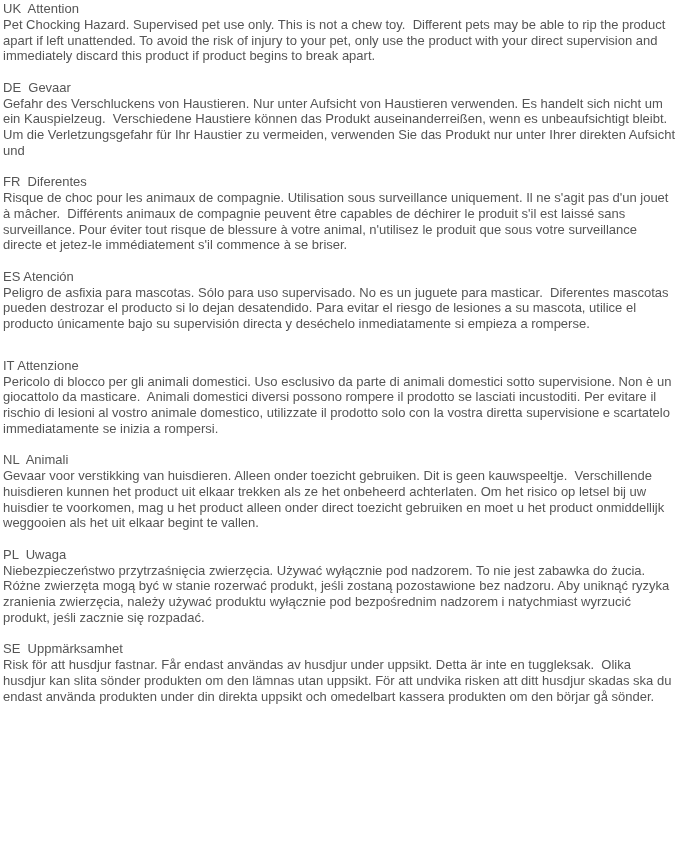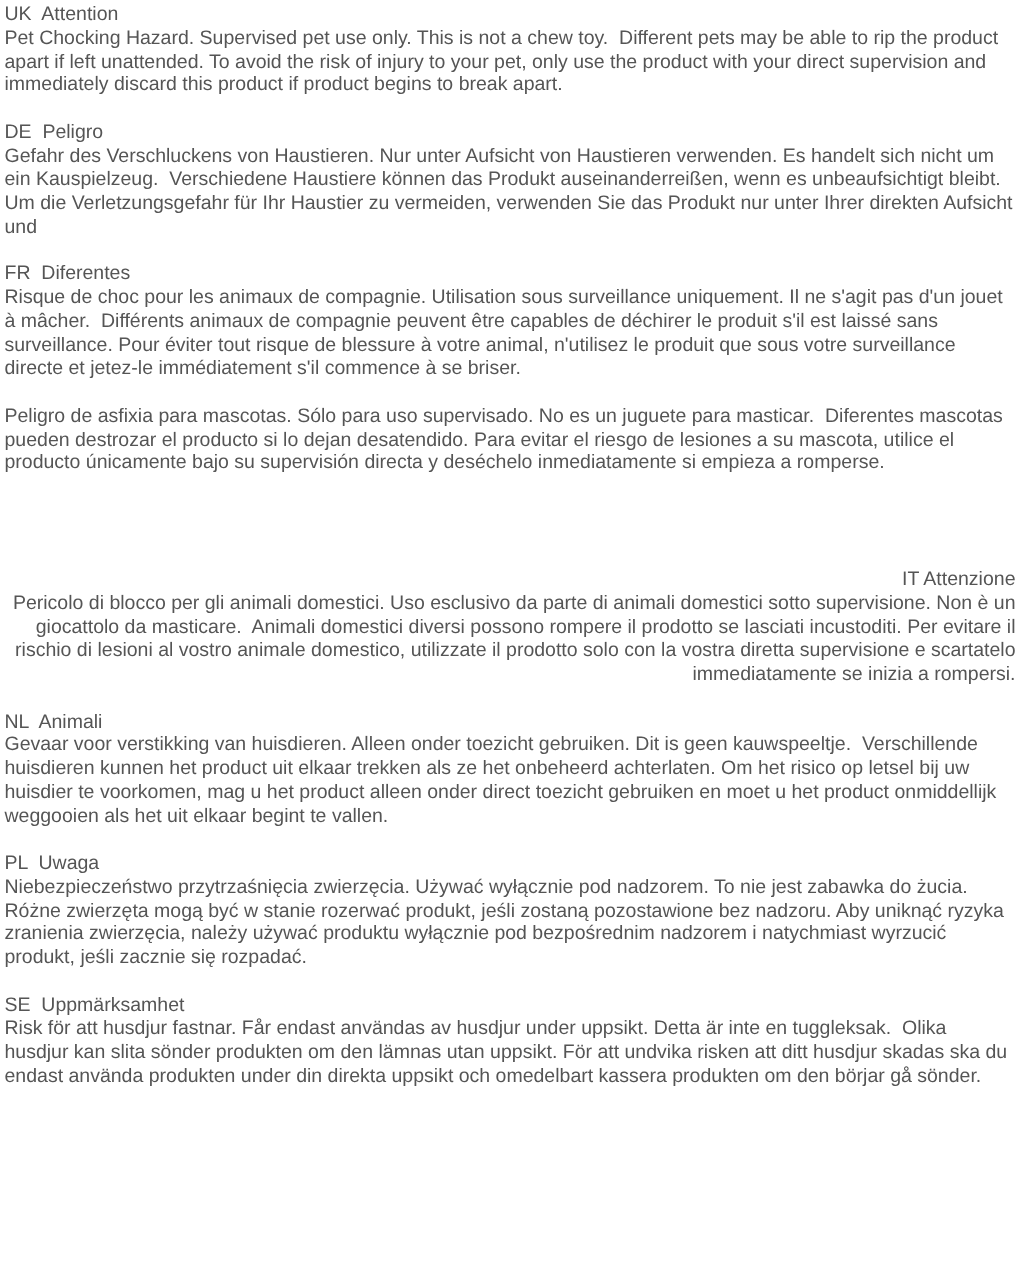--- a/index.html
+++ b/index.html
@@ -19,49 +19,49 @@
     font-family: "Liberation Sans", "DejaVu Sans", sans-serif;
     font-size: 13px;
     line-height: 15.75px;
     color: #555555;
     letter-spacing: 0;
   }
   .section {
     margin: 0 0 15.75px 0;
   }
   .section.gap-large {
-    margin-top: 62px;
-    text-align: right;
+    margin-top: 26px;
   }
   .heading, .body-text {
     white-space: pre-wrap;
     font-weight: 400;
   }
 </style>
 </head>
 <body>
 
 <div class="doc">
 
   <div class="section">
     <div class="heading">UK  Attention</div>
     <div class="body-text">Pet Chocking Hazard. Supervised pet use only. This is not a chew toy.  Different pets may be able to rip the product apart if left unattended. To avoid the risk of injury to your pet, only use the product with your direct supervision and immediately discard this product if product begins to break apart.</div>
   </div>
 
   <div class="section">
-    <div class="heading">DE  Peligro</div>
+    <div class="heading">DE  Gevaar</div>
     <div class="body-text">Gefahr des Verschluckens von Haustieren. Nur unter Aufsicht von Haustieren verwenden. Es handelt sich nicht um ein Kauspielzeug.  Verschiedene Haustiere können das Produkt auseinanderreißen, wenn es unbeaufsichtigt bleibt. Um die Verletzungsgefahr für Ihr Haustier zu vermeiden, verwenden Sie das Produkt nur unter Ihrer direkten Aufsicht und</div>
   </div>
 
   <div class="section">
     <div class="heading">FR  Diferentes</div>
     <div class="body-text">Risque de choc pour les animaux de compagnie. Utilisation sous surveillance uniquement. Il ne s'agit pas d'un jouet à mâcher.  Différents animaux de compagnie peuvent être capables de déchirer le produit s'il est laissé sans surveillance. Pour éviter tout risque de blessure à votre animal, n'utilisez le produit que sous votre surveillance directe et jetez-le immédiatement s'il commence à se briser.</div>
   </div>
 
   <div class="section">
+    <div class="heading">ES Atención</div>
     <div class="body-text">Peligro de asfixia para mascotas. Sólo para uso supervisado. No es un juguete para masticar.  Diferentes mascotas pueden destrozar el producto si lo dejan desatendido. Para evitar el riesgo de lesiones a su mascota, utilice el producto únicamente bajo su supervisión directa y deséchelo inmediatamente si empieza a romperse.</div>
   </div>
 
   <div class="section gap-large">
     <div class="heading">IT Attenzione</div>
     <div class="body-text">Pericolo di blocco per gli animali domestici. Uso esclusivo da parte di animali domestici sotto supervisione. Non è un giocattolo da masticare.  Animali domestici diversi possono rompere il prodotto se lasciati incustoditi. Per evitare il rischio di lesioni al vostro animale domestico, utilizzate il prodotto solo con la vostra diretta supervisione e scartatelo immediatamente se inizia a rompersi.</div>
   </div>
 
   <div class="section">
     <div class="heading">NL  Animali</div>

